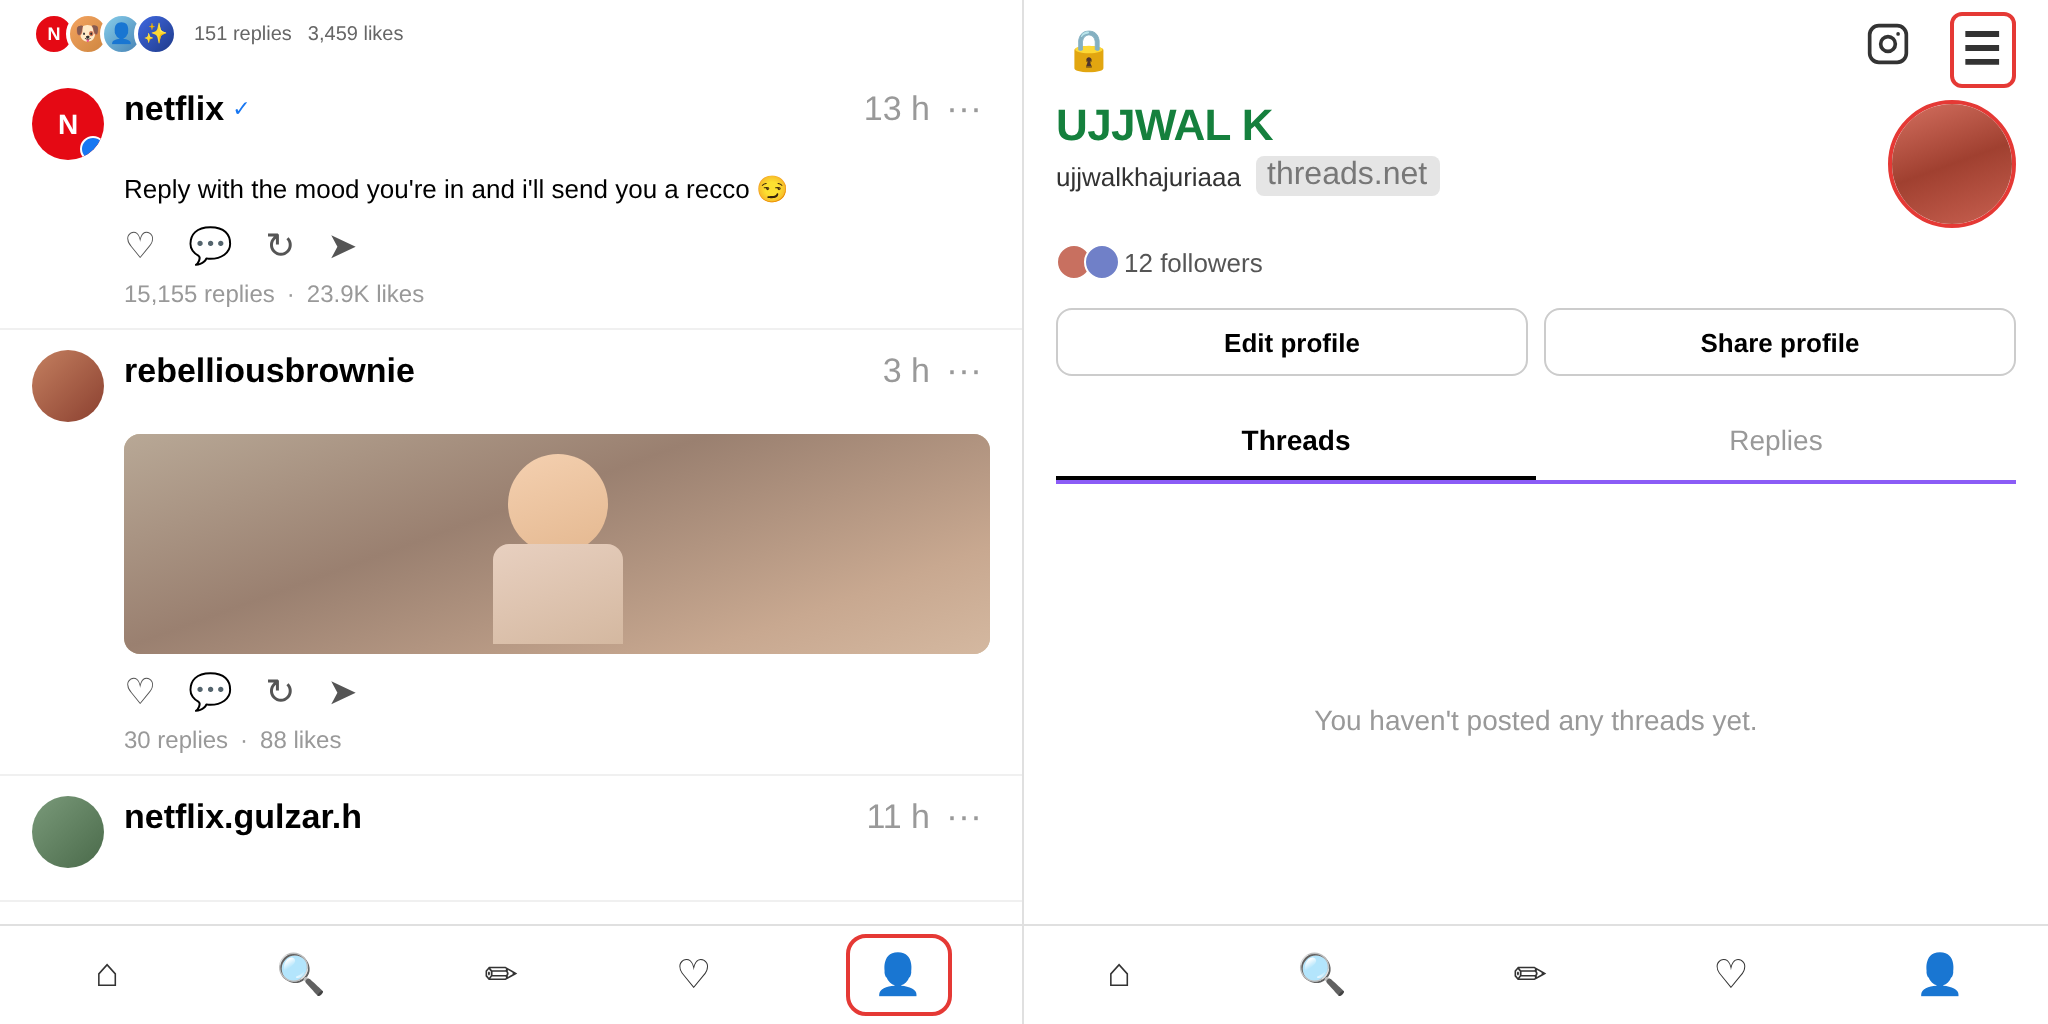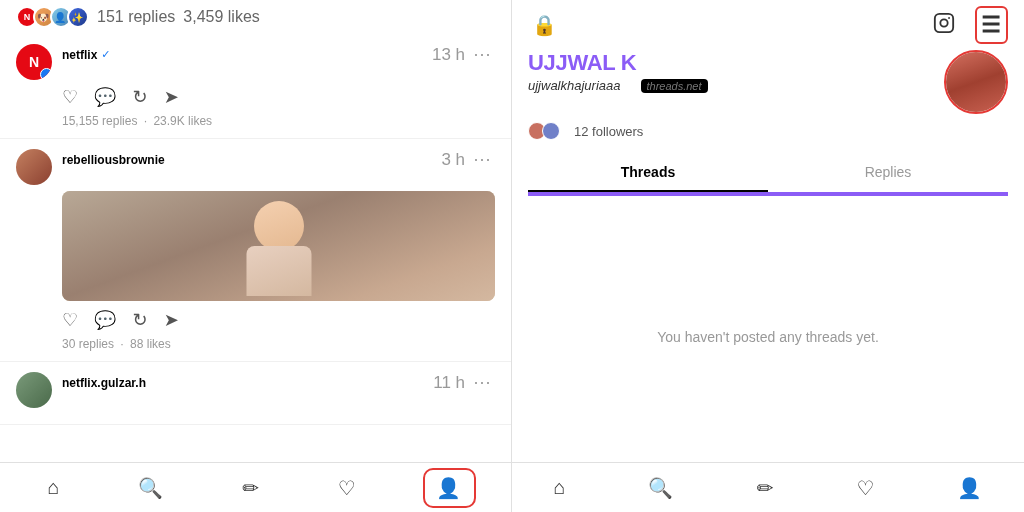--- a/index.html
+++ b/index.html
@@ -54,21 +54,21 @@
       margin-left: -5px;
       font-size: 10px;
       display: flex;
       align-items: center;
       justify-content: center;
       overflow: hidden;
     }
 
     .mini-avatar:first-child { margin-left: 0; }
 
-    .stats-text { color: #666; font-size: 16px; }
+    .stats-text { color: #666; font-size: 10px; }
 
     
     .post {
       padding: 10px 16px;
       border-bottom: 1px solid #f0f0f0;
     }
 
     .post-header {
       display: flex;
       align-items: flex-start;
@@ -122,21 +122,21 @@
     }
 
     .post-username-row {
       display: flex;
       align-items: center;
       gap: 4px;
     }
 
     .post-username {
       font-weight: 600;
-      font-size: 12px;
+      font-size: 17px;
       color: #000;
     }
 
     .verified-icon {
       color: #1877f2;
       font-size: 11px;
     }
 
     .post-time {
       font-size: 17px;
@@ -282,61 +282,60 @@
       justify-content: space-between;
       align-items: flex-start;
       margin-bottom: 4px;
     }
 
     .profile-info {}
 
     .profile-name {
       font-size: 22px;
       font-weight: 700;
-      color: #8b5cf6;
+      color: #15803d;
       letter-spacing: -0.3px;
     }
 
     .profile-handle-row {
       display: flex;
       align-items: center;
-      gap: 20px;
+      gap: 7px;
       margin-top: 2px;
-      font-style: italic;
     }
 
     .profile-handle {
       font-size: 13px;
       color: #333;
     }
 
     .threads-badge {
-      font-size: 11px;
-      background: #000000;
+      font-size: 16px;
+      background: #e5e5e5;
       color: #777;
       padding: 1px 6px;
       border-radius: 4px;
     }
 
     .profile-avatar-large {
       width: 64px;
       height: 64px;
       border-radius: 50%;
       background: linear-gradient(135deg, #c87060, #8b3030, #c05040);
       overflow: hidden;
       display: flex;
       align-items: center;
       justify-content: center;
       border: 2px solid #e53935;
     }
 
     .followers-row {
       display: flex;
       align-items: center;
-      gap: 14px;
+      gap: 2px;
       margin: 8px 0 14px 0;
     }
 
     .followers-avatars {
       display: flex;
     }
 
     .followers-mini {
       width: 18px;
       height: 18px;
@@ -371,21 +370,21 @@
       border-radius: 8px;
       font-size: 13px;
       font-weight: 600;
       cursor: pointer;
       color: #000;
     }
 
     
     .tabs-row {
       display: flex;
-      border-bottom: 4px solid #8b5cf6;
+      border-bottom: 2px solid #8b5cf6;
       margin: 0 0 0 0;
     }
 
     .tab-item {
       flex: 1;
       text-align: center;
       padding: 10px;
       font-size: 14px;
       font-weight: 500;
       color: #999;
@@ -465,20 +464,21 @@
         </div>
         <div class="post-meta">
           <div class="post-username-row">
             <span class="post-username">netflix</span>
             <span class="verified-icon">✓</span>
             <span class="post-time">13 h</span>
             <span class="post-more">···</span>
           </div>
         </div>
       </div>
+      <div class="post-content">Reply with the mood you're in and i'll send you a recco 😏</div>
       <div class="post-actions">
         <span class="action-icon">♡</span>
         <span class="action-icon">💬</span>
         <span class="action-icon">↻</span>
         <span class="action-icon">➤</span>
       </div>
       <div class="post-stats">
         <span>15,155 replies</span>
         <span class="dot-sep">·</span>
         <span>23.9K likes</span>
@@ -584,20 +584,24 @@
     </div>
 
     <div class="followers-row">
       <div class="followers-avatars">
         <div class="followers-mini" style="background:#c87060;"></div>
         <div class="followers-mini" style="background:#7080c8;"></div>
       </div>
       <span class="followers-count">12 followers</span>
     </div>
 
+    <div class="profile-actions">
+      <button class="profile-btn">Edit profile</button>
+      <button class="profile-btn">Share profile</button>
+    </div>
 
     <div class="tabs-row">
       <div class="tab-item active">
         <span>Threads</span>
       </div>
       <div class="tab-item">
         <span>Replies</span>
       </div>
     </div>
   </div>

